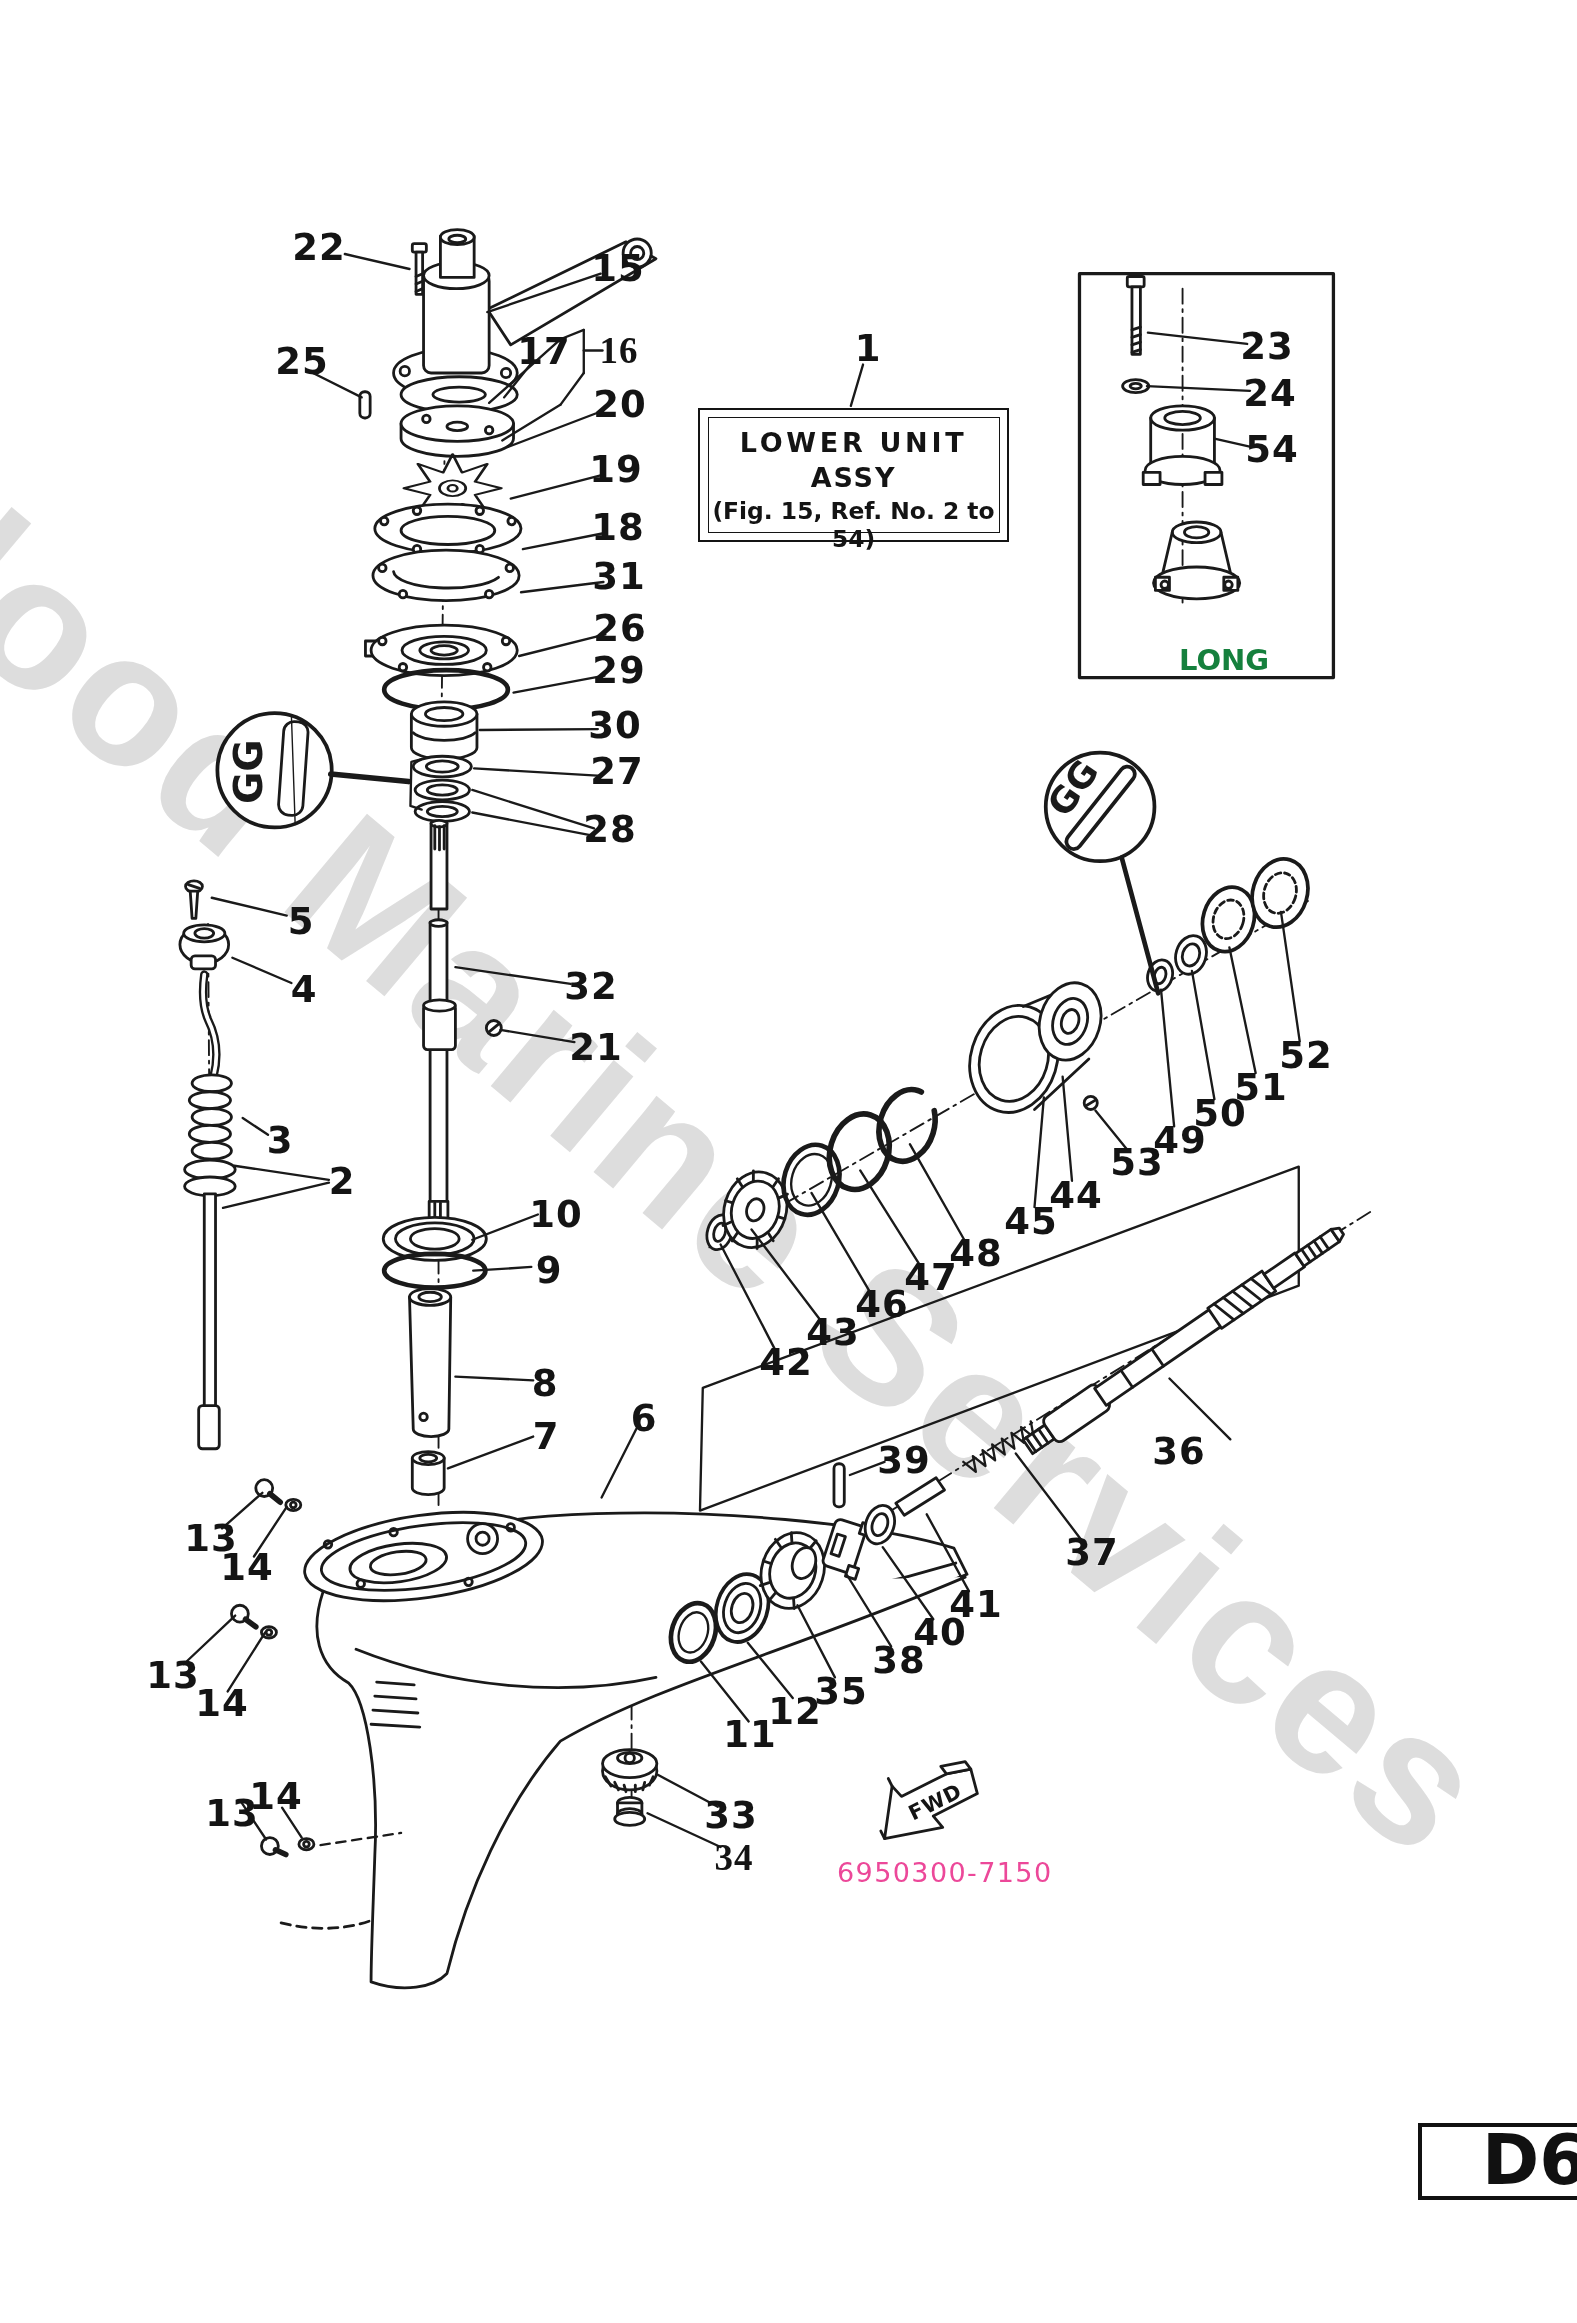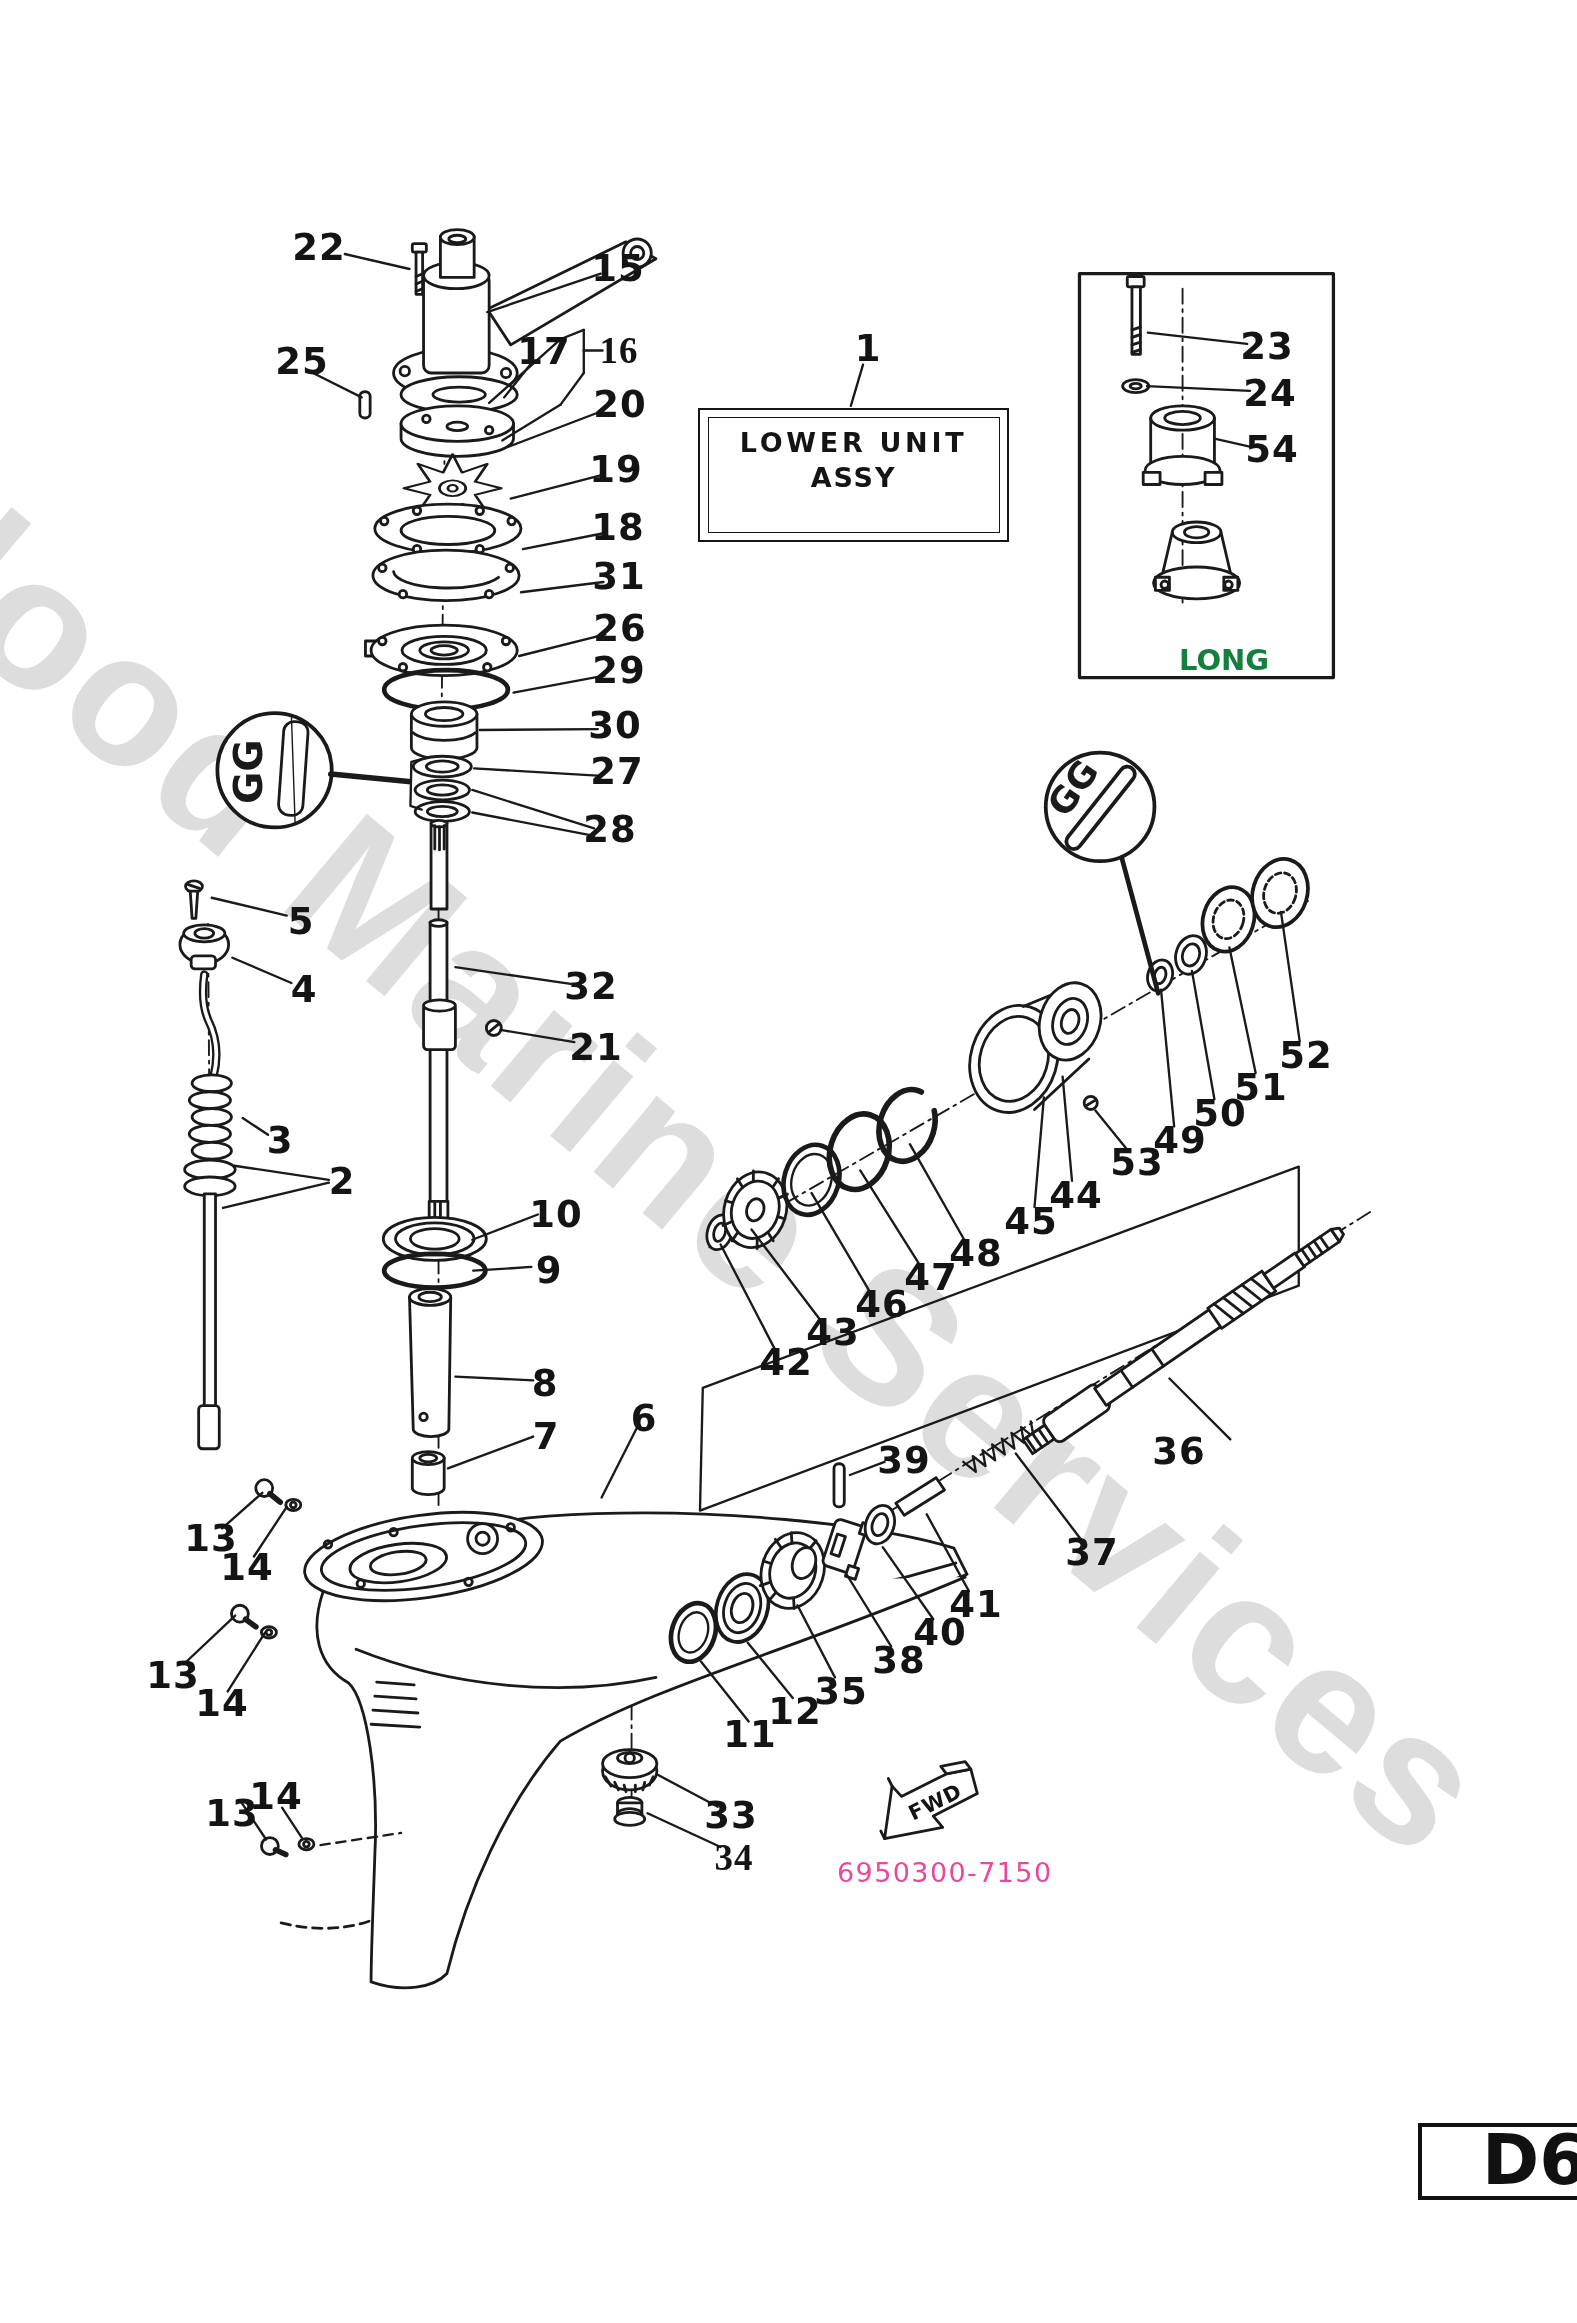--- a/index.html
+++ b/index.html
@@ -530,20 +530,21 @@
     <line x1="1340" y1="1145" x2="1312" y2="1011"></line>
     <line x1="1387" y1="1111" x2="1367" y2="973"></line>
     <line x1="1197" y1="915" x2="1236" y2="1060" stroke-width="5"></line>
   </g>
 </svg>
 
 <div id="titlebox">
   <div class="inner">
     <span class="l1">LOWER UNIT</span>
     <span class="l2">ASSY</span>
+    <span class="l3">(Fig. 15, Ref. No. 2 to 54)</span>
   </div>
 </div>
 
 <div id="longlabel">LONG</div>
 
 <div id="fwdlabel">FWD</div>
 
 <div id="codelabel">6950300-7150</div>
 
 <div id="pagebox">

